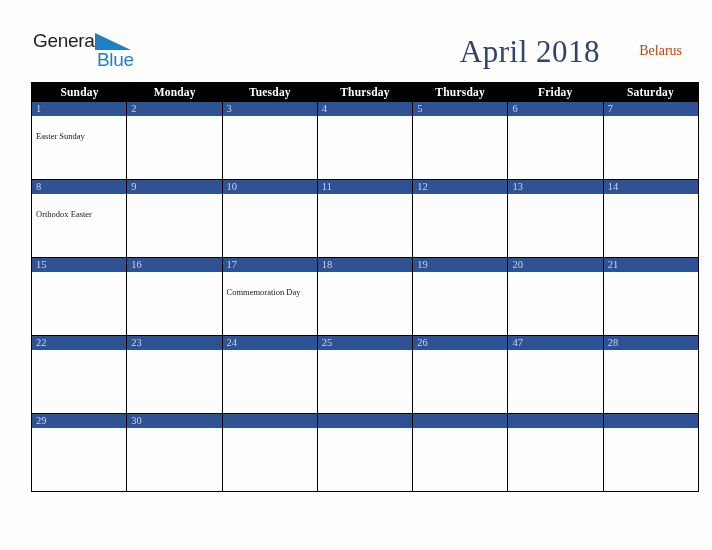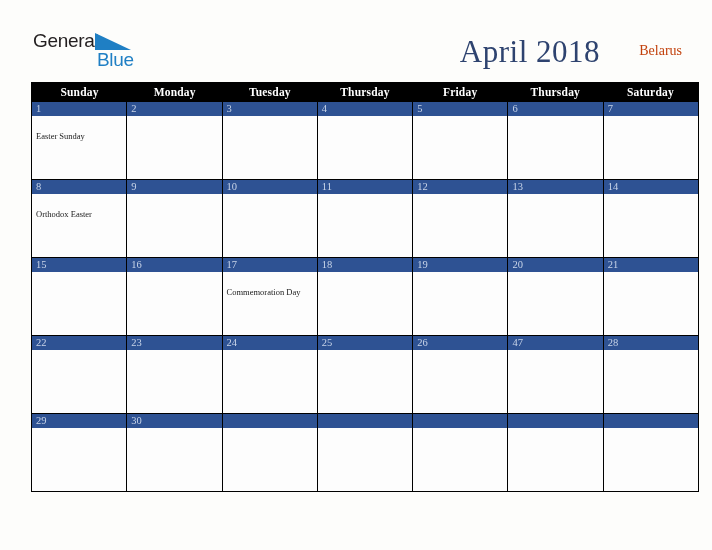--- a/index.html
+++ b/index.html
@@ -175,22 +175,22 @@
 
   </div>
 
   <div class="calendar">
 
     <div class="weekday-row">
       <div class="weekday">Sunday</div>
       <div class="weekday">Monday</div>
       <div class="weekday">Tuesday</div>
       <div class="weekday">Thursday</div>
+      <div class="weekday">Thursday</div>
       <div class="weekday">Friday</div>
-      <div class="weekday">Thursday</div>
       <div class="weekday">Saturday</div>
     </div>
 
     <div class="week">
       <div class="daycell">
         <div class="daynum-bar">1</div>
         <div class="event-area">
           <div class="event">Easter Sunday</div>
         </div>
       </div>

